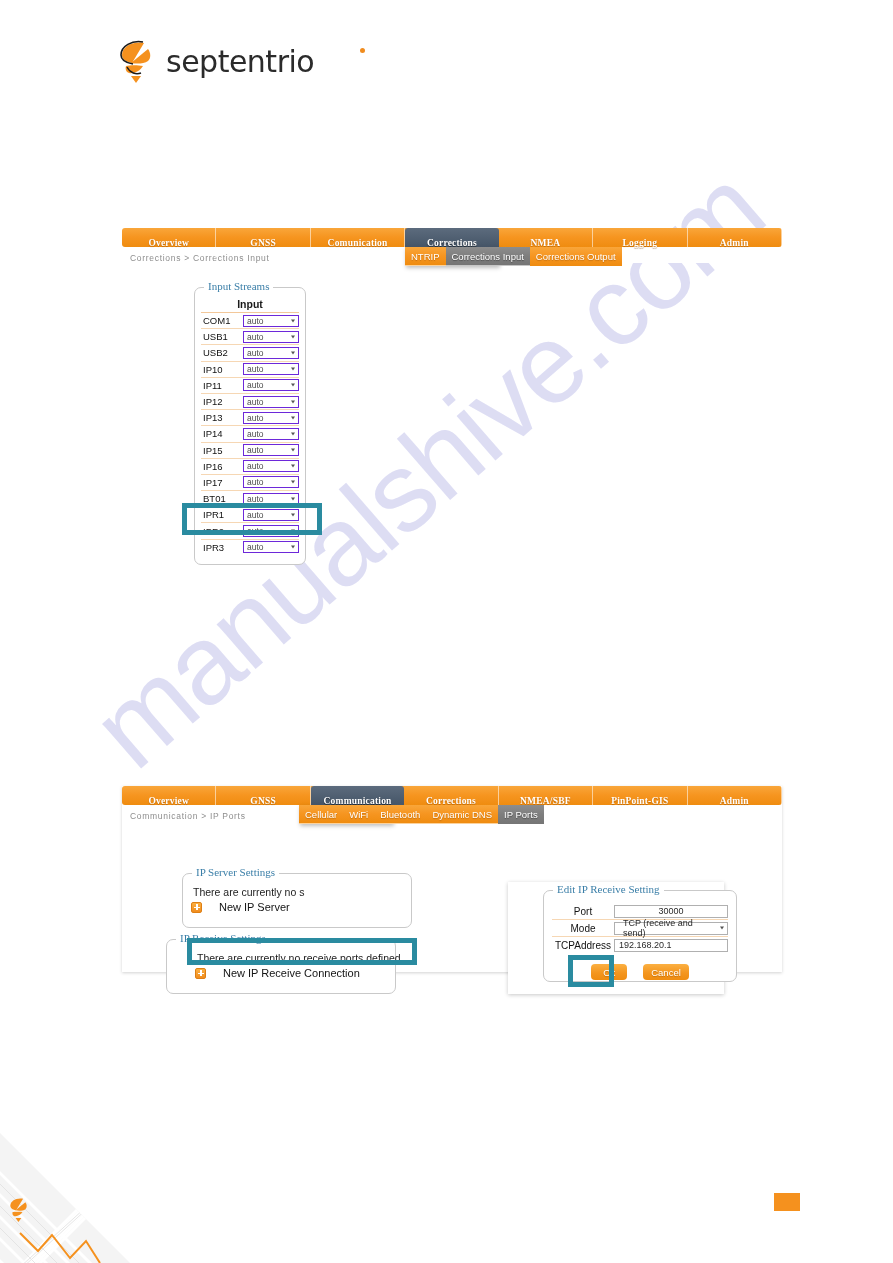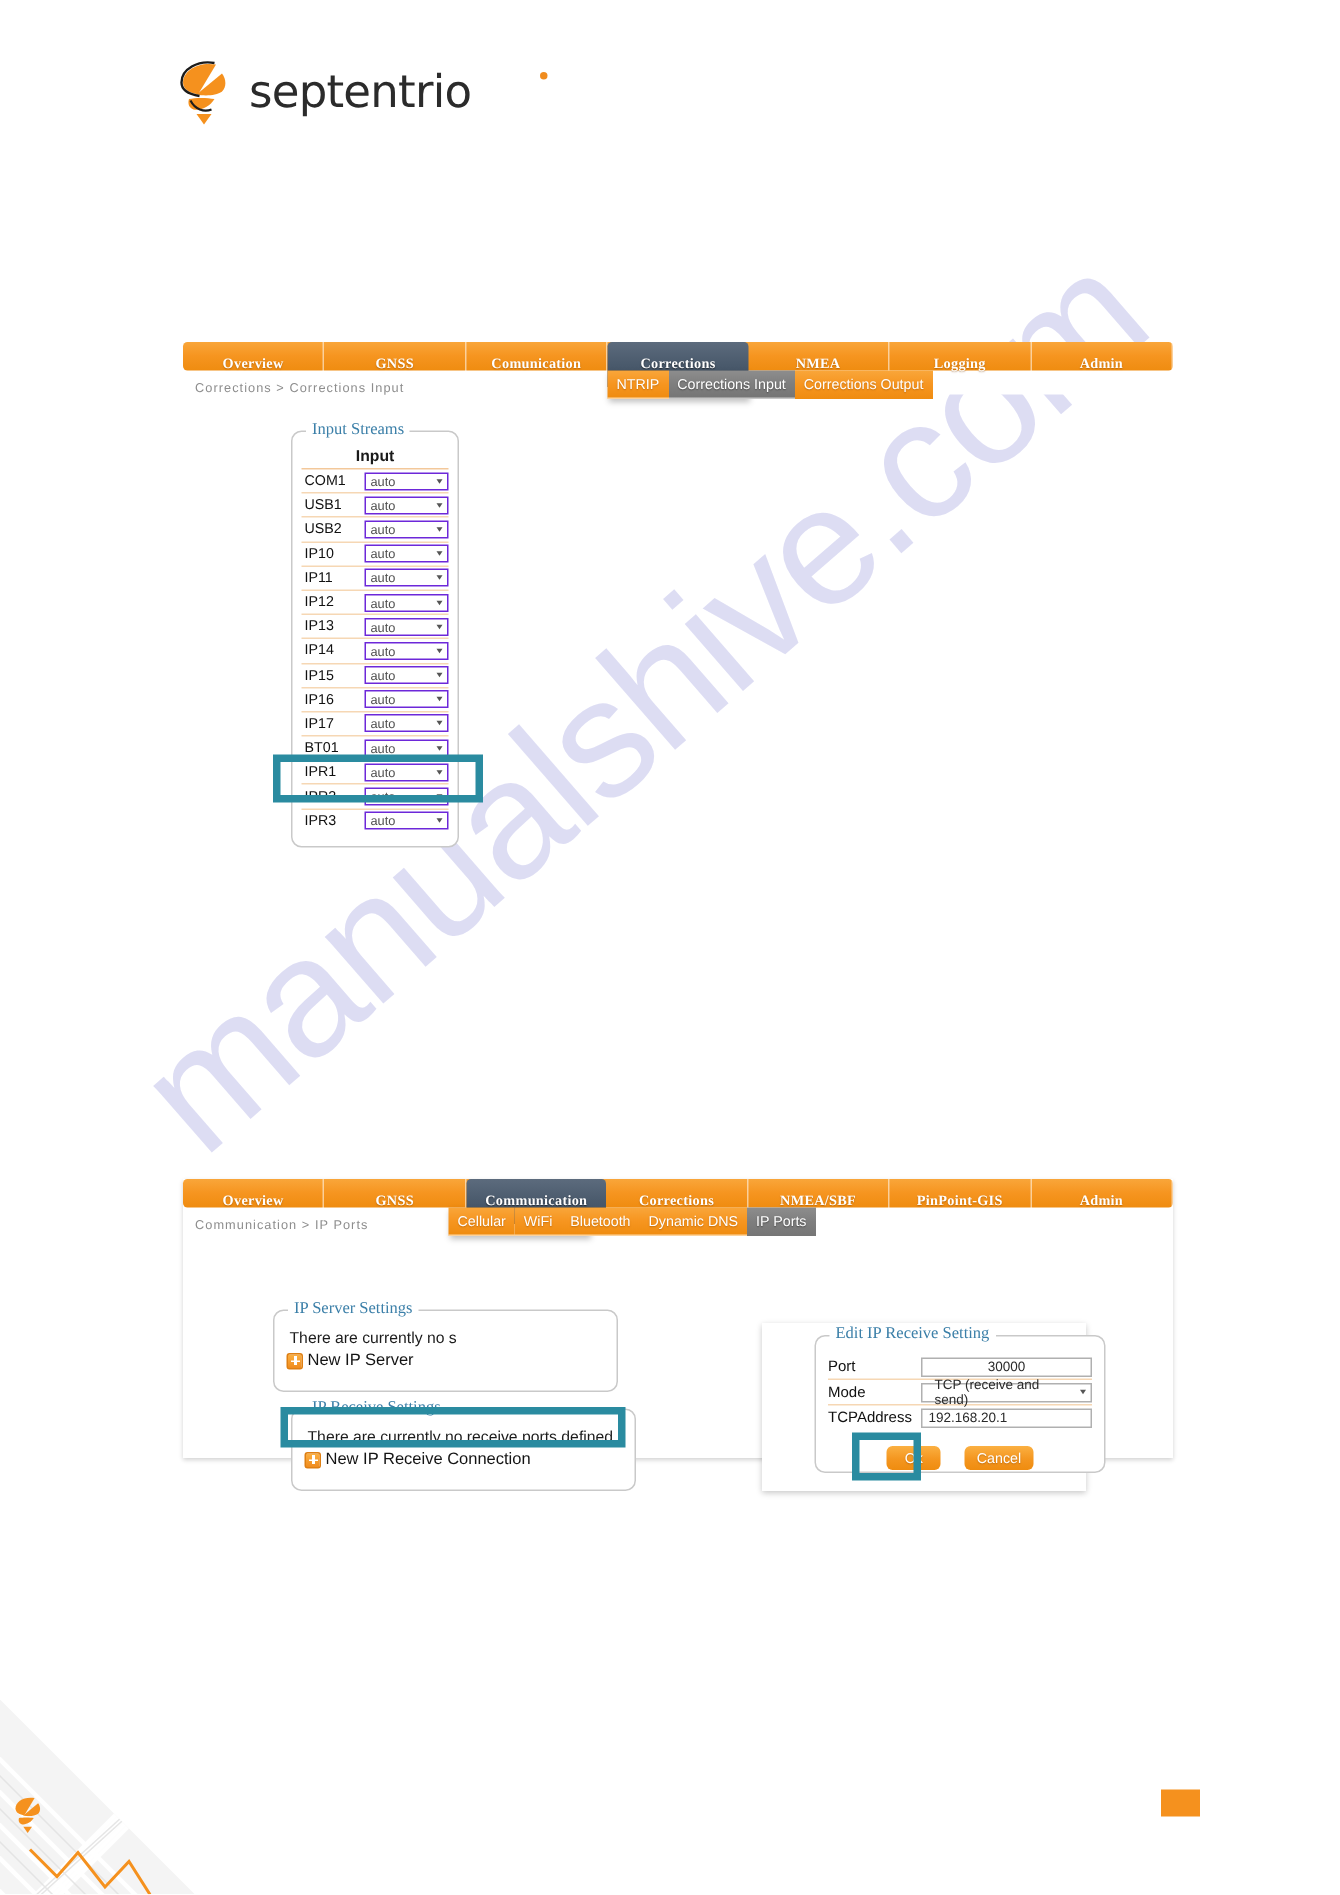--- a/index.html
+++ b/index.html
@@ -256,36 +256,37 @@
   }
   .panel-srv {
     position: absolute;
     left: 60px;
     top: 52px;
     width: 230px;
     height: 55px;
   }
   .panel-recv {
     position: absolute;
-    left: 72px;
+    left: 44px;
     top: 118px;
     width: 230px;
     height: 55px;
+    padding-left: 20px;
   }
   .panel-text {
     font-size: 10.5px;
     color: #1c1c1c;
     padding: 12px 0 0 10px;
     white-space: nowrap;
     font-family: "Liberation Sans", sans-serif;
   }
   .panel-link {
     display: flex;
     align-items: center;
-    gap: 3px;
+    gap: 17px;
     padding: 3px 0 0 8px;
     font-size: 11px;
     color: #141414;
     white-space: nowrap;
   }
   .plus-icon {
     width: 11px; height: 11px;
     flex: 0 0 11px;
     border-radius: 2px;
     background: linear-gradient(to bottom, #fbb042, #f08c1e);
@@ -325,20 +326,21 @@
     align-items: center;
     height: 16px;
     margin: 0 8px;
     border-bottom: 1px solid #f6d7b4;
   }
   .ed-label {
     width: 62px;
     font-size: 10px;
     color: #111;
     font-family: "Liberation Sans", sans-serif;
+    text-align: center;
   }
   .ed-field {
     flex: 1;
     height: 13px;
     border: 1px solid #b0b0b0;
     background: #fff;
     font-size: 9px;
     color: #2a2a2a;
     display: flex;
     align-items: center;

